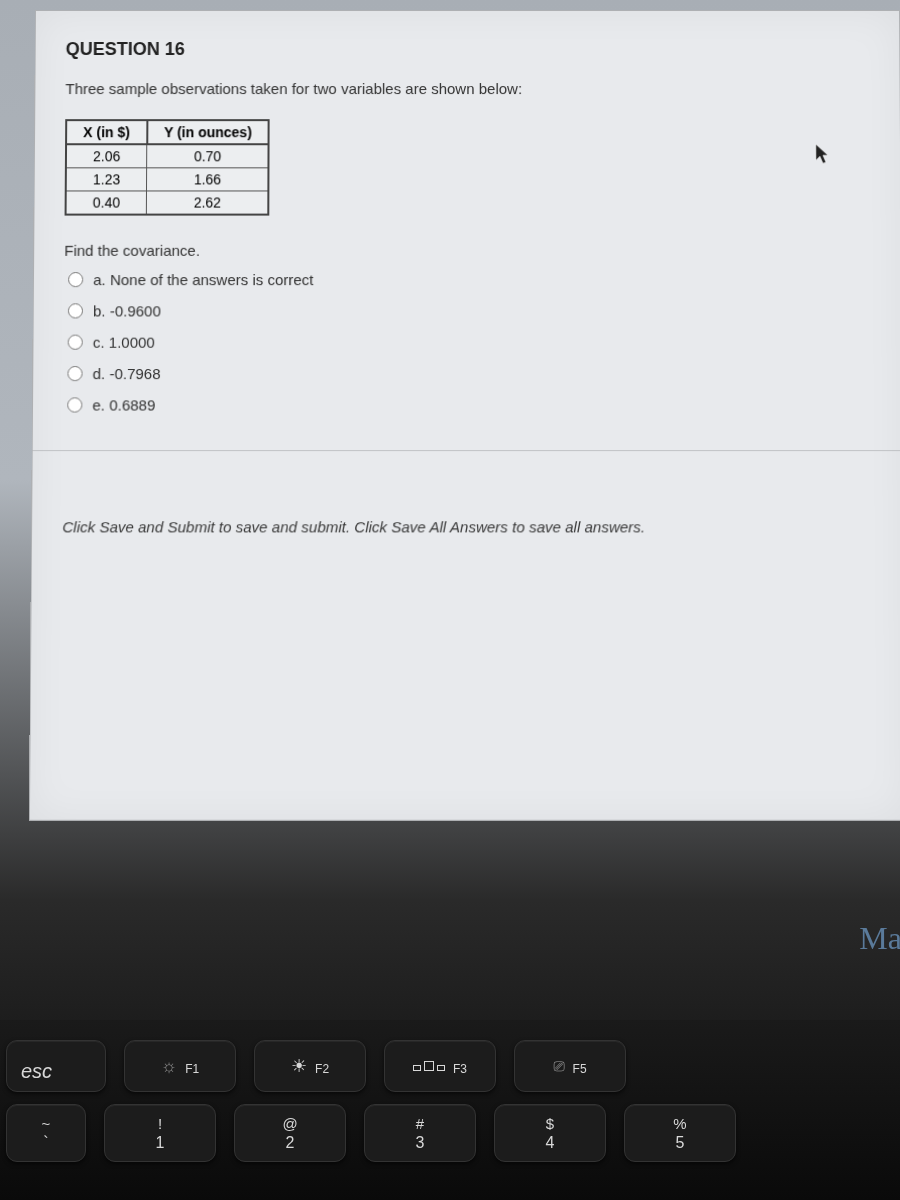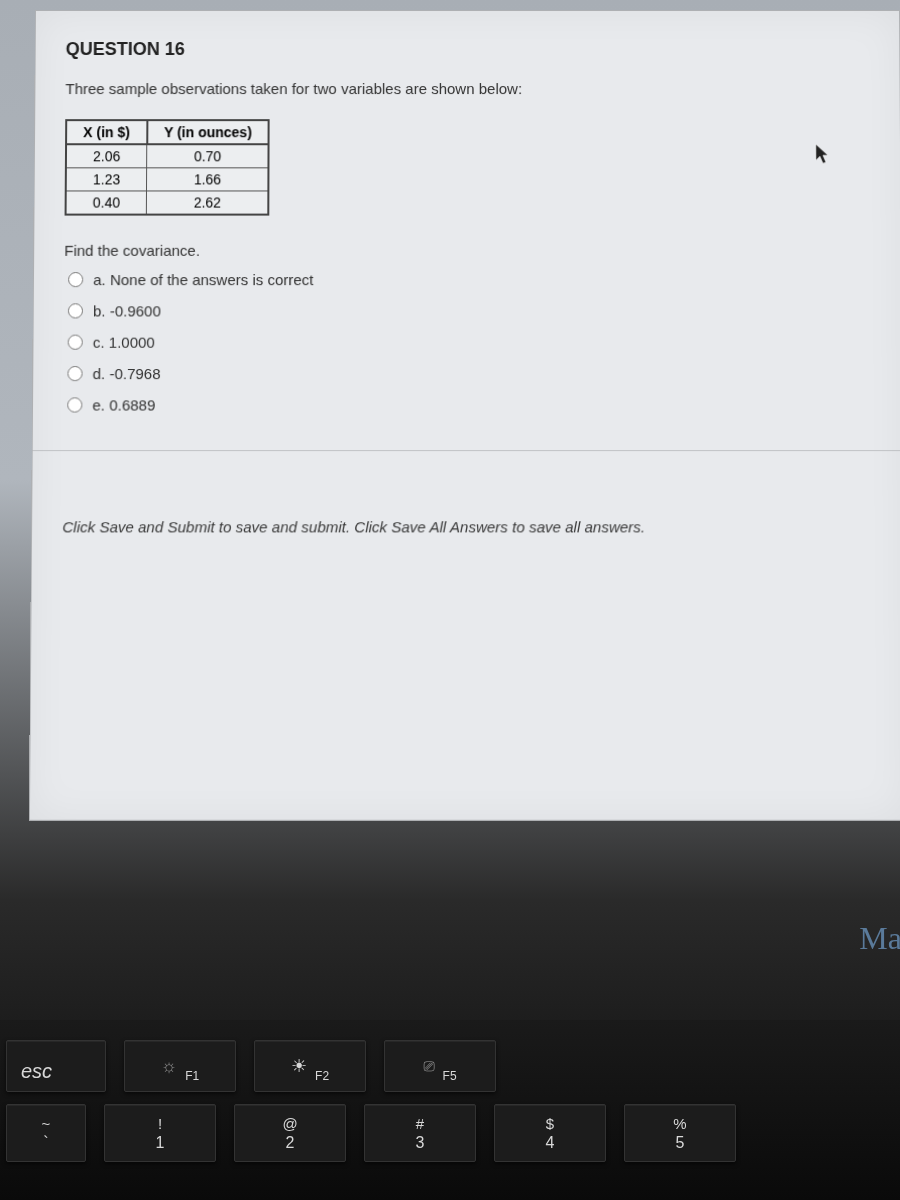--- a/index.html
+++ b/index.html
@@ -116,36 +116,36 @@
     }
     .key-row {
       display: flex;
       gap: 18px;
       justify-content: flex-start;
       align-items: flex-end;
     }
     .key {
       background: #1c1c1c;
       border: 1px solid #333;
-      border-radius: 2px;
+      border-radius: 11px;
       color: #d8d8d8;
       display: flex;
       flex-direction: column;
       align-items: center;
       justify-content: center;
       font-size: 13px;
       box-shadow: 0 2px 4px rgba(0,0,0,0.6), inset 0 1px 0 rgba(255,255,255,0.05);
       position: relative;
       min-height: 52px;
       padding: 6px 10px;
     }
     .key.esc { width: 100px; font-style: italic; font-size: 20px; justify-content: flex-end; align-items: flex-start; padding: 8px 14px; }
     .key.fn { width: 112px; flex-direction: row; gap: 8px; justify-content: center; }
     .key.fn .icon { font-size: 18px; }
-    .key.fn .label { font-size: 12px; align-self: flex-end; margin-bottom: 2px; }
+    .key.fn .label { font-size: 12px; align-self: flex-end; margin-bottom: 9px; }
     .key.num { width: 112px; min-height: 58px; }
     .key.num .top { font-size: 15px; }
     .key.num .bottom { font-size: 16px; margin-top: 2px; }
     .key.tilde { width: 80px; }
     .dots-grid { display:grid; grid-template-columns: repeat(3,6px); grid-template-rows: repeat(2,6px); gap:3px; }
     .dots-grid span { width:6px; height:6px; border:1px solid #d8d8d8; }
     .mission { display:flex; gap:3px; align-items:flex-end; }
     .mission .r1{ width:8px;height:6px;border:1px solid #d8d8d8; }
     .mission .r2{ width:10px;height:10px;border:1px solid #d8d8d8; }
   </style>
@@ -220,20 +220,30 @@
     <div class="key esc">esc</div>
     <div class="key fn">
       <span class="icon" style="opacity:.6">☼</span>
       <span class="label">F1</span>
     </div>
     <div class="key fn">
       <span class="icon">☀</span>
       <span class="label">F2</span>
     </div>
     <div class="key fn">
+      <span class="icon">
+        <span class="mission">
+            <span class="r1"></span>
+            <span class="r2"></span>
+            <span class="r1"></span>
+          </span>
+      </span>
+      <span class="label">F3</span>
+    </div>
+    <div class="key fn">
       <span class="icon" style="font-size:14px;opacity:.7">⎚</span>
       <span class="label">F5</span>
     </div>
   </div>
   <div class="key-row">
     <div class="key num tilde">
       <span class="top">~</span>
       <span class="bottom">`</span>
     </div>
     <div class="key num">

